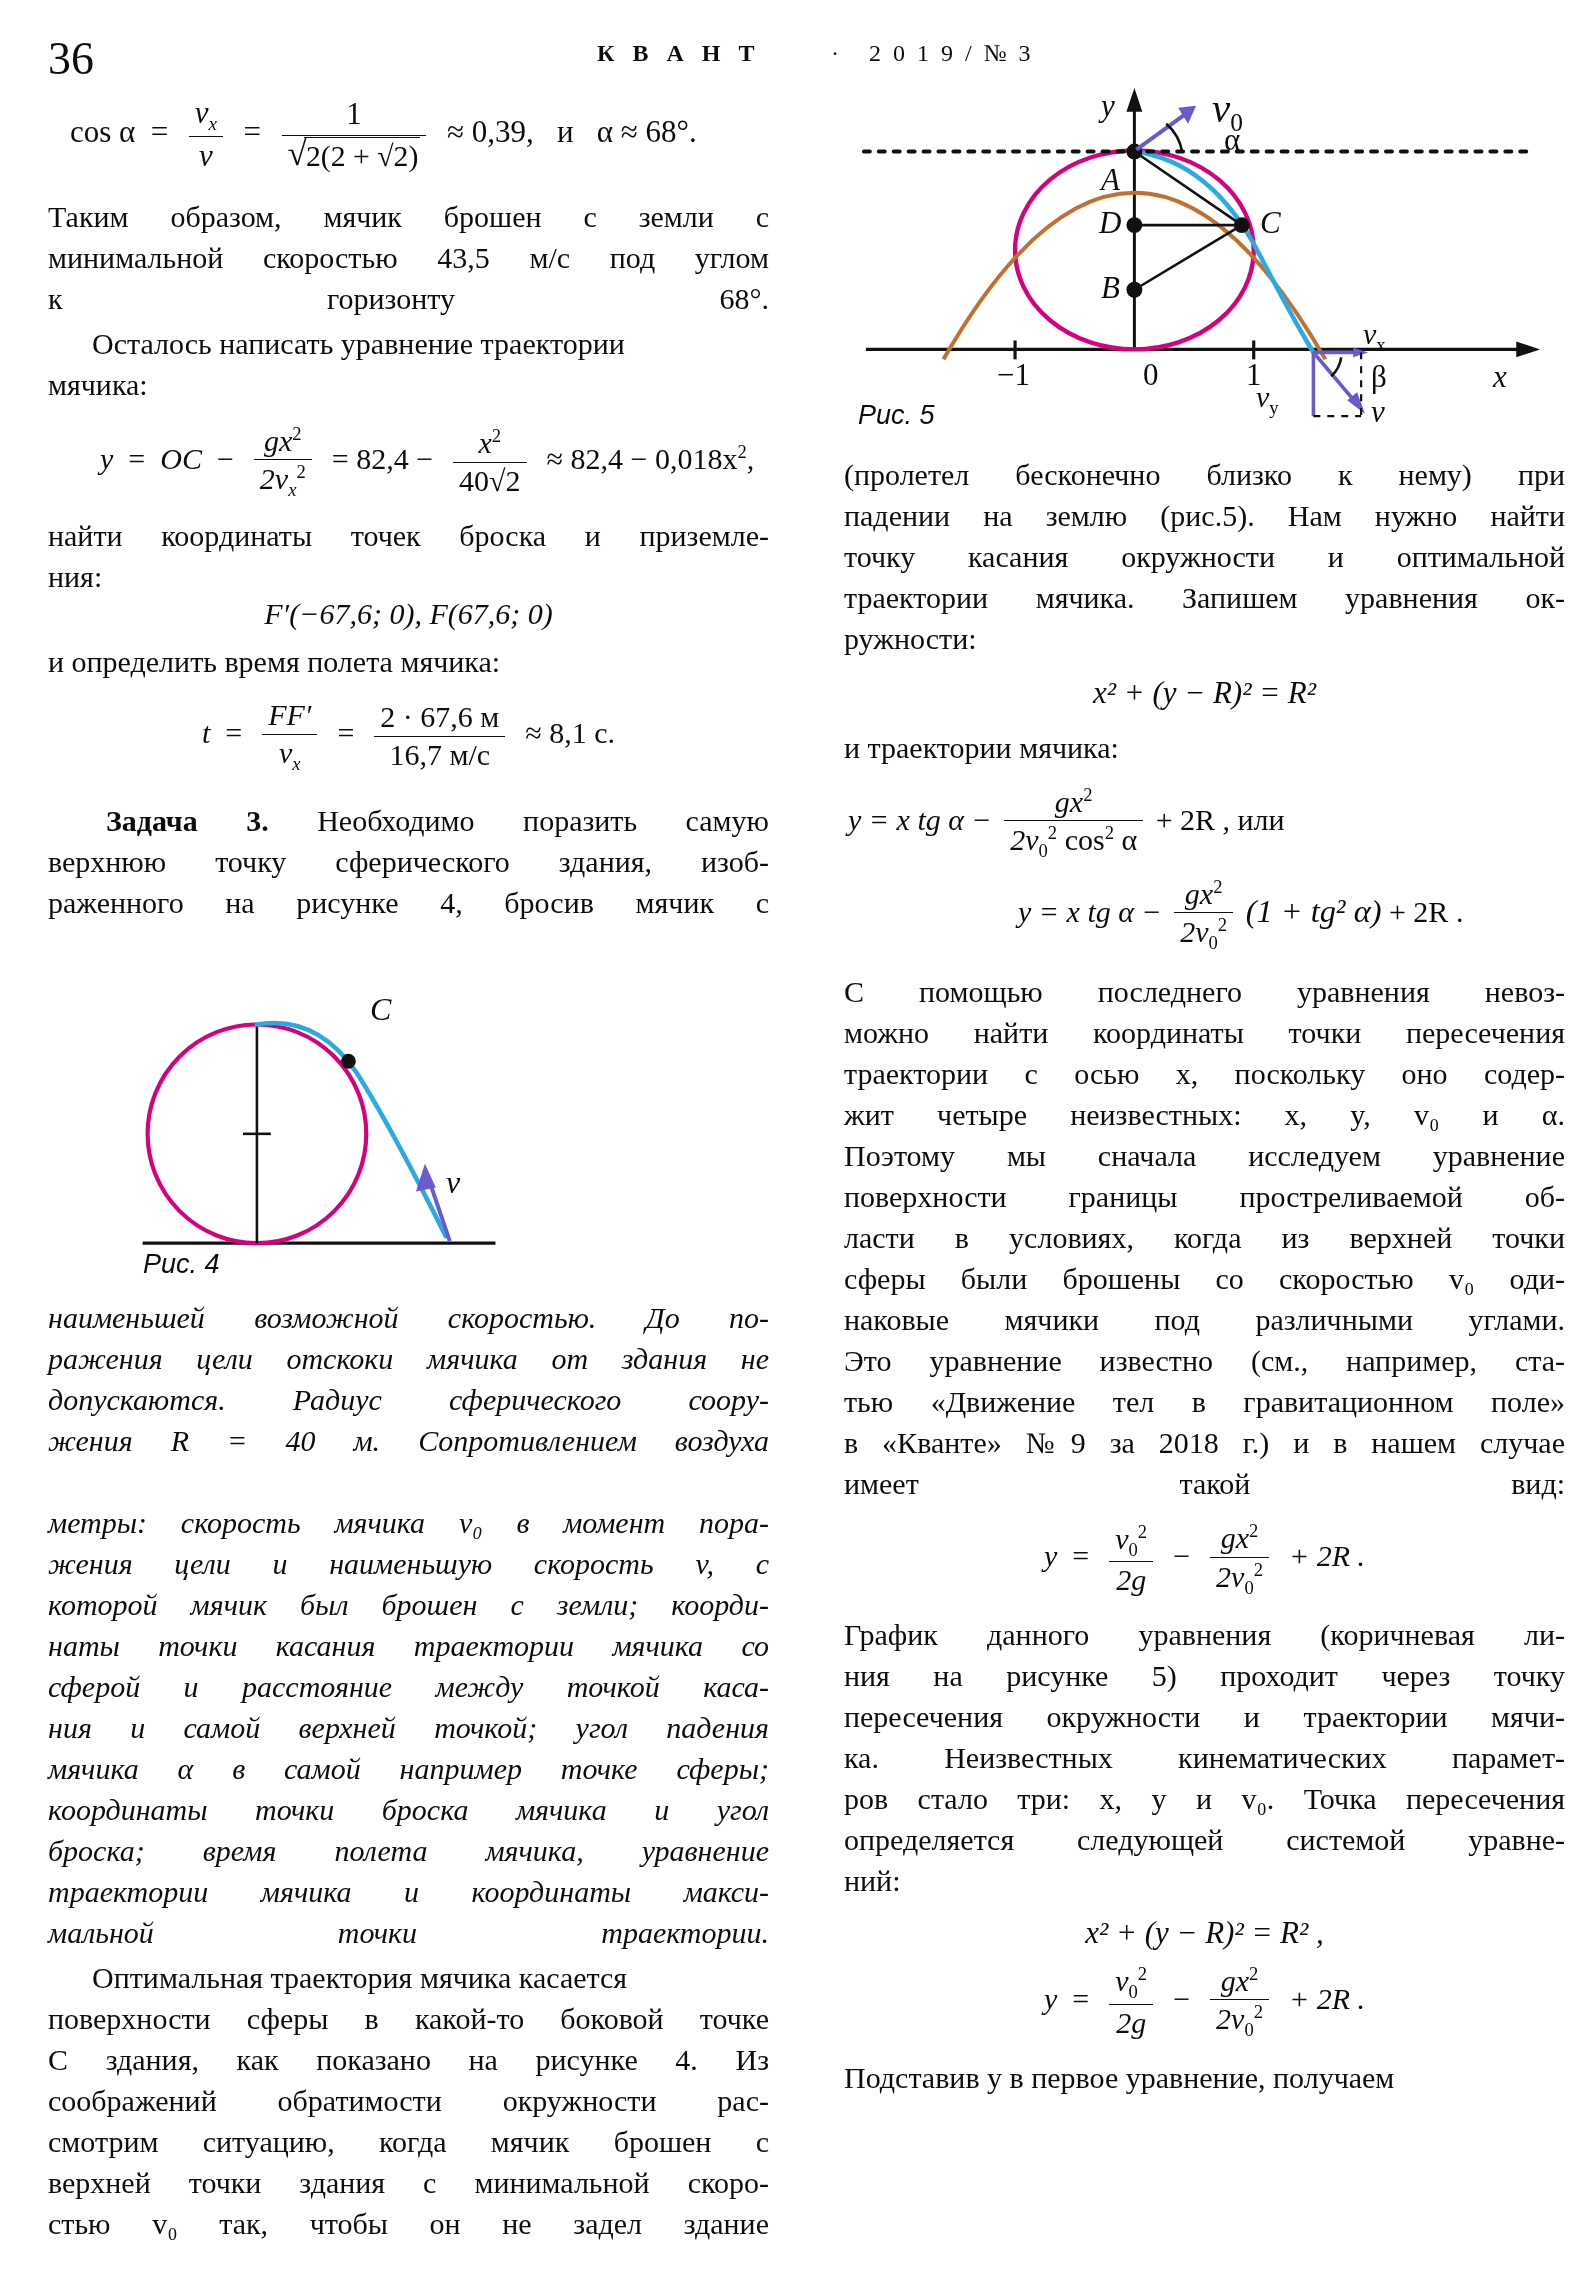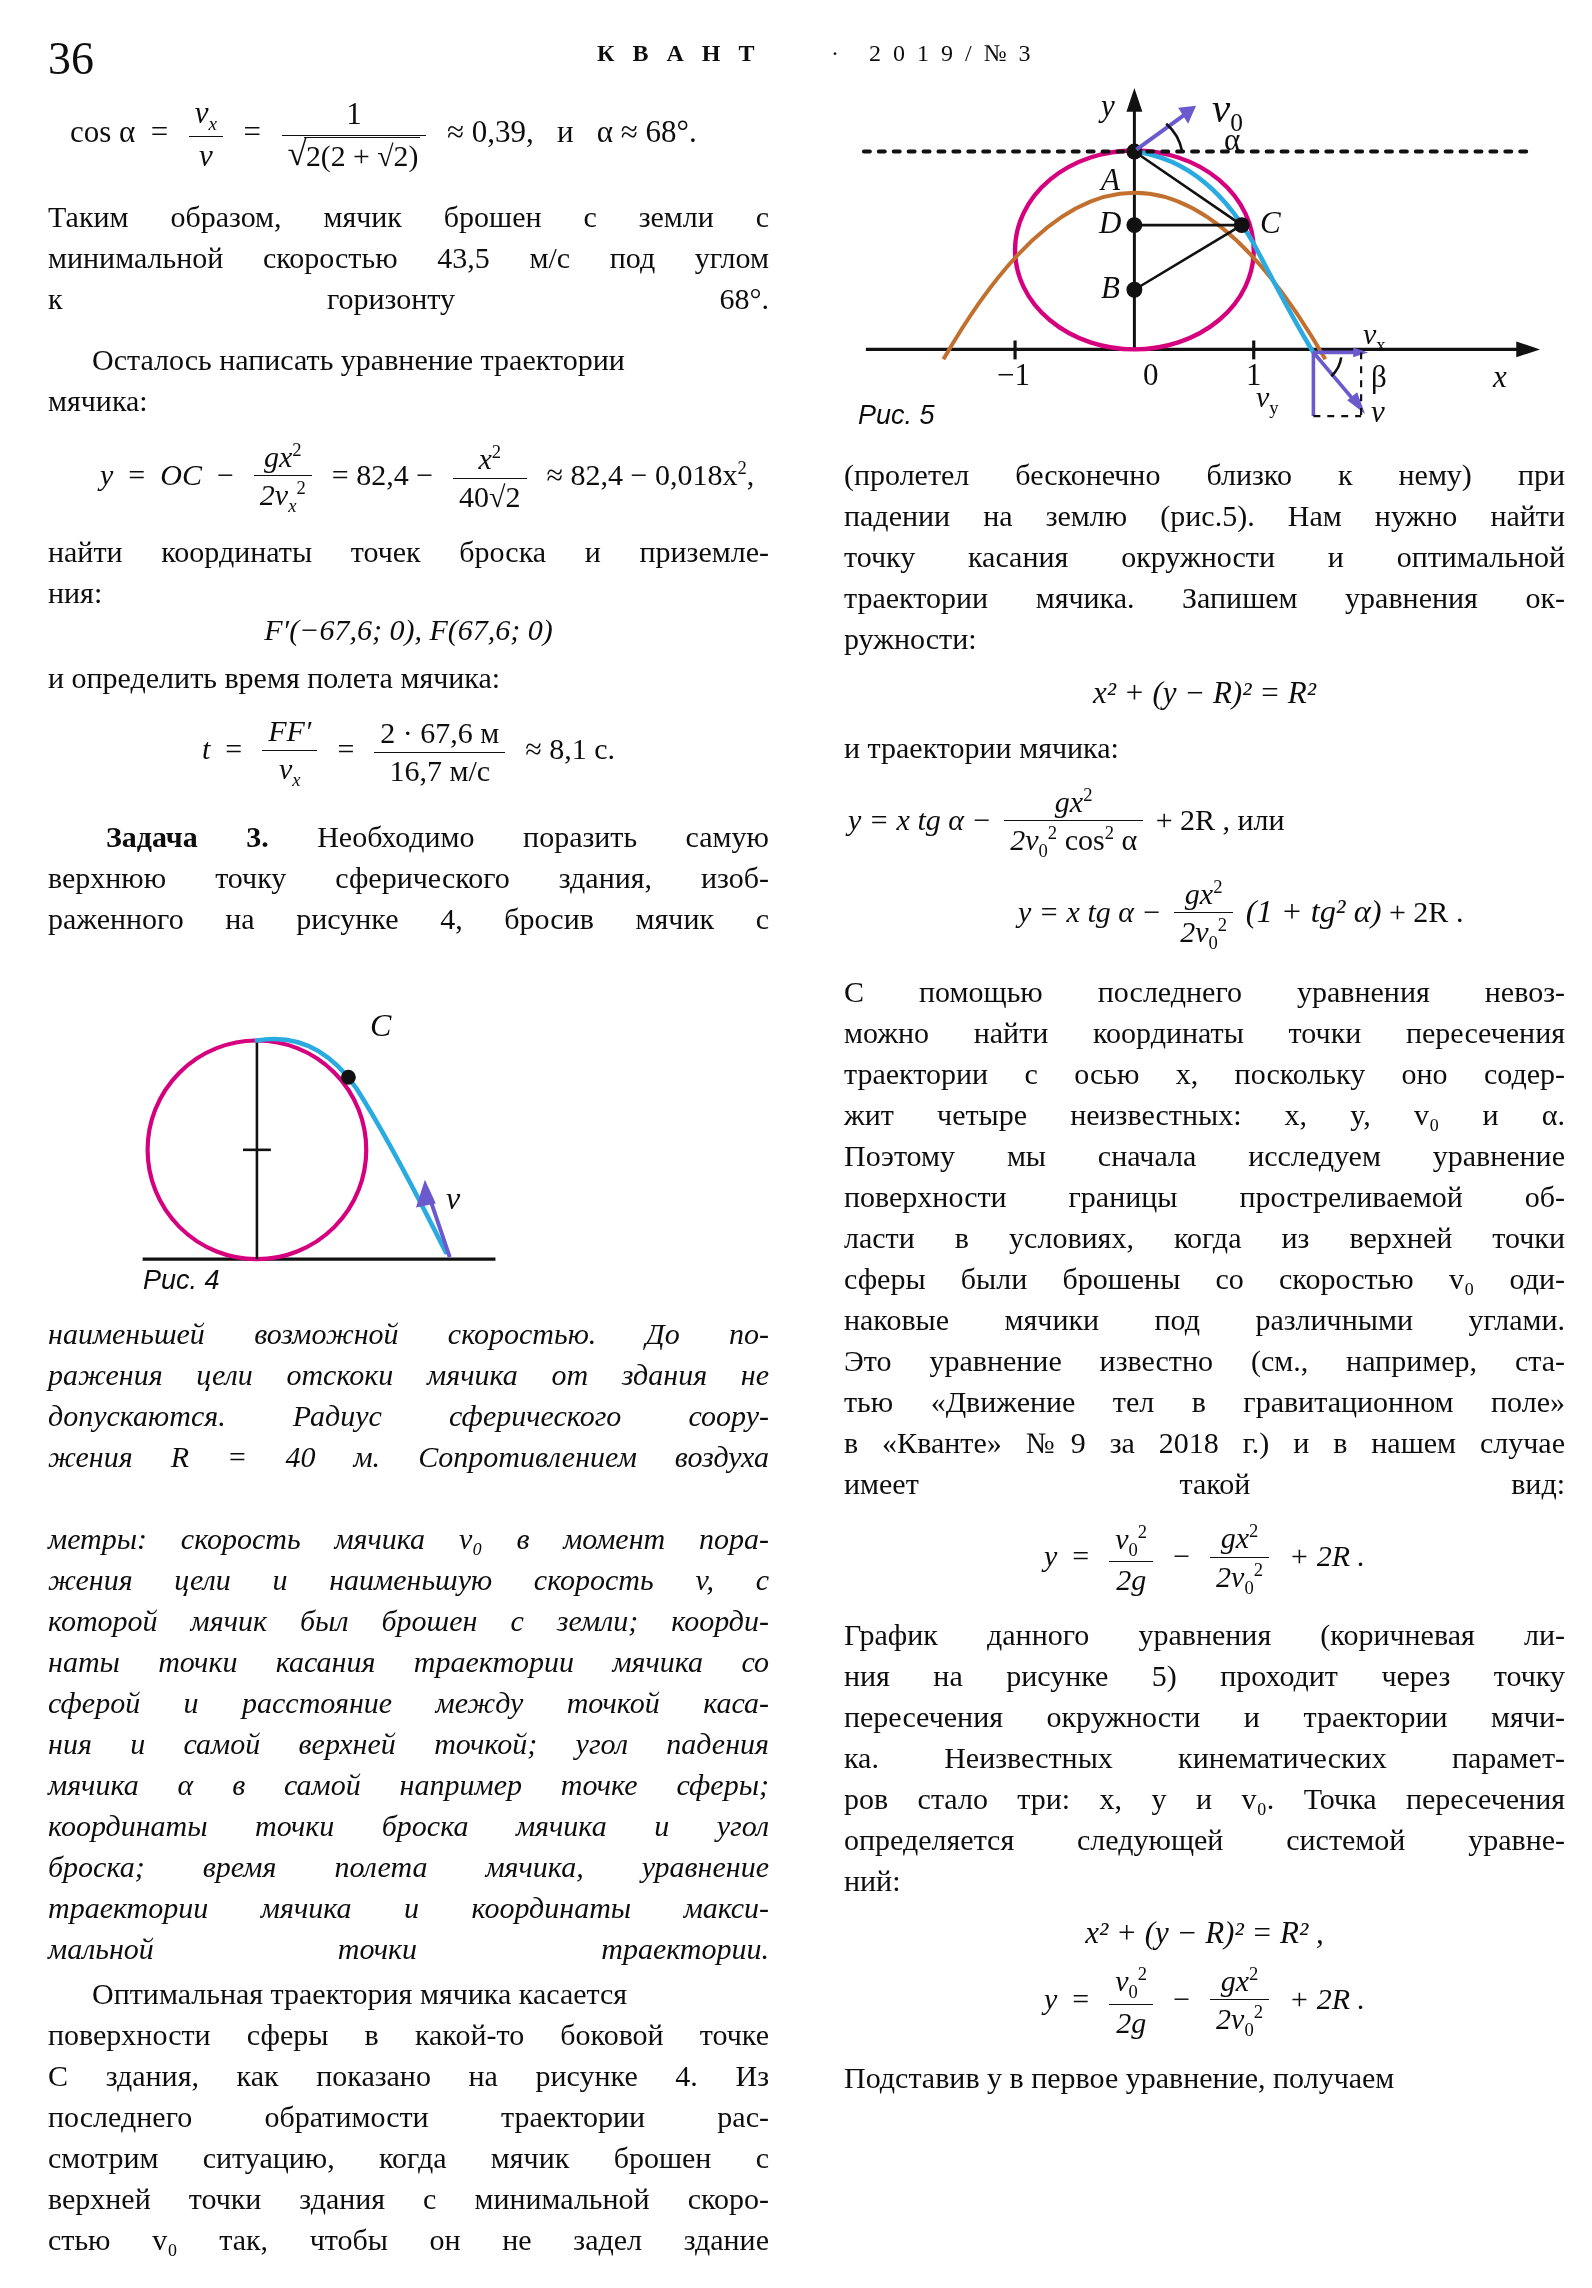--- a/index.html
+++ b/index.html
@@ -92,21 +92,21 @@
       <span class="up">и</span>
       <span class="up">&nbsp;&nbsp;</span><span>α ≈ 68°</span><span>.</span>
     </div>
 
     <p class="tx" style="margin-top:22px;">
       <span>Таким образом, мячик брошен с земли с</span><br>
       <span>минимальной скоростью 43,5 м/с под углом</span><br>
       <span style="display:inline-block;text-align:left;width:100%">к горизонту 68°.</span>
     </p>
 
-    <p class="tx" style="margin-top:20px;">
+    <p class="tx" style="margin-top:4px;">
       <span style="display:inline-block;text-indent:44px;">Осталось написать уравнение траектории</span><br>
       <span style="display:inline-block;text-align:left;width:100%">мячика:</span>
     </p>
 
     <div class="eq left" style="margin-top:18px;padding-left:52px;">
       <span class="mi">y</span>
       <span class="up">&nbsp;=&nbsp;</span>
       <span class="mi">OC</span>
       <span class="up">&nbsp;</span><span>−</span><span class="up">&nbsp;</span>
       <span class="frac">
@@ -194,21 +194,21 @@
       <span>координаты точки броска мячика и угол</span><br>
       <span>броска; время полета мячика, уравнение</span><br>
       <span>траектории мячика и координаты макси-</span><br>
       <span style="display:inline-block;text-align:right;width:100%">мальной точки траектории.</span>
     </p>
 
     <p class="tx" style="margin-top:4px;">
       <span style="display:inline-block;text-indent:44px;">Оптимальная траектория мячика касается</span><br>
       <span>поверхности сферы в какой-то боковой точке</span><br>
       <span>C здания, как показано на рисунке 4. Из</span><br>
-      <span>последнего обратимости траектории рас-</span><br>
+      <span>соображений обратимости окружности рас-</span><br>
       <span>смотрим ситуацию, когда мячик брошен с</span><br>
       <span>верхней точки здания с минимальной скоро-</span><br>
       <span style="display:inline-block;text-align:left;width:100%">стью v₀ так, чтобы он не задел здание</span>
     </p>
   </div>
 
   <div class="col col-right" style="top:66px;">
 
     <div class="figwrap" style="height:358px;">
       <svg width="721" height="358" viewBox="0 0 725 360">

